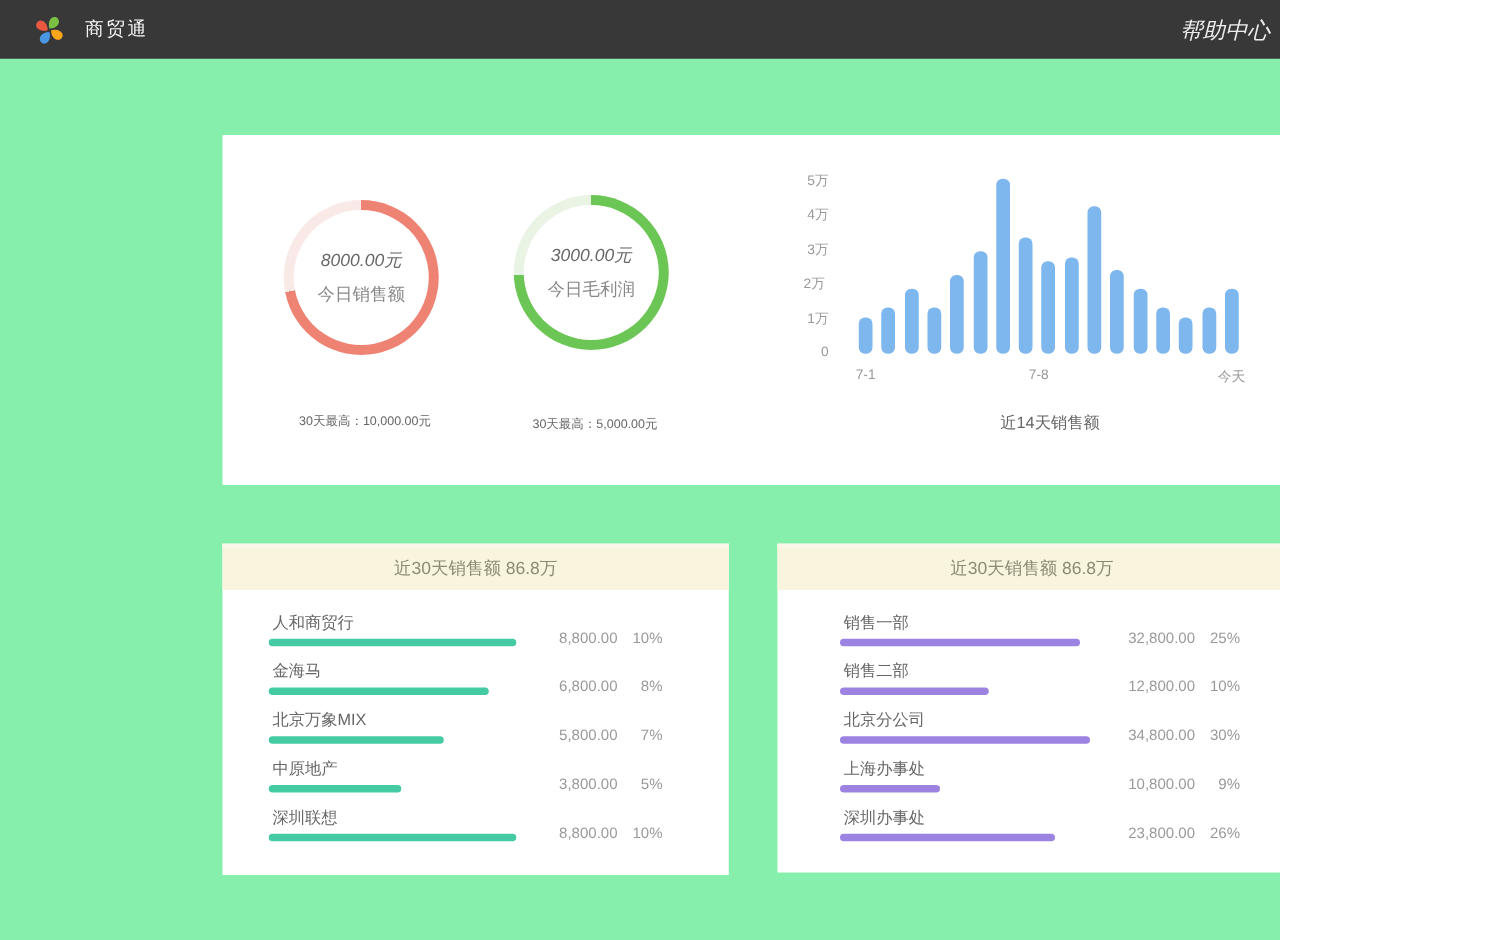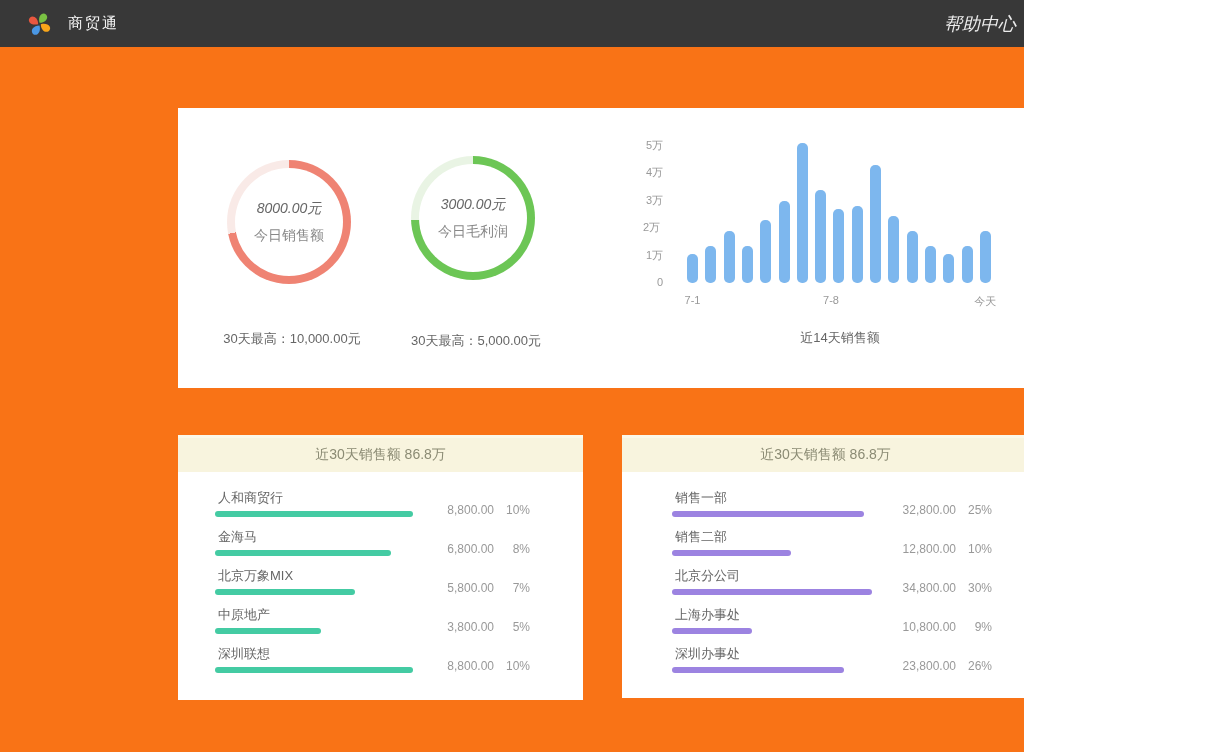--- a/index.html
+++ b/index.html
@@ -1,17 +1,17 @@
 <!DOCTYPE html>
 <html><head>
 <meta charset="utf-8">
 <style>
   * { margin:0; padding:0; box-sizing:border-box; }
   body { font-family:"Liberation Sans","DejaVu Sans",sans-serif; }
-  .stage { position:relative; width:1024px; height:752px; background:#f97316; overflow:hidden; }
+  .stage { position:relative; width:1024px; height:752px; background:#86efac; overflow:hidden; }
 
   
   .titlebar { position:absolute; left:0; top:0; width:1209px; height:47px; background:#383838; }
   .logo { position:absolute; left:26px; top:10px; width:27px; height:27px; }
   .app-title { position:absolute; left:68px; top:0; height:47px; display:flex; align-items:center;
                color:#f5f5f5; font-size:15px; letter-spacing:2px; }
   .titlebar-links { position:absolute; right:120px; top:0; height:47px; display:flex; align-items:center; gap:19px; }
   .titlebar-link { color:#ececec; font-size:18px; cursor:pointer;font-style:italic; }
   .win-controls { position:absolute; right:0; top:0; width:62px; height:16px; background:#545454;
                   clip-path:polygon(0 0,100% 0,100% 100%,9px 100%);
@@ -23,21 +23,21 @@
   .wc-close::before { transform:rotate(45deg); } .wc-close::after { transform:rotate(-45deg); }
 
   
   .top-card { position:absolute; left:178px; top:108px; width:852px; height:280px; background:#ffffff; }
   .donut { position:absolute; width:124px; height:124px; border-radius:50%; }
   .donut::after { content:""; position:absolute; inset:8px; border-radius:50%; background:#fff; }
   .donut-center { position:absolute; inset:0; z-index:2; display:flex; flex-direction:column;
                   align-items:center; justify-content:center; }
   .donut-value { font-size:14px; color:#666; line-height:27px;font-style:italic; }
   .donut-label { font-size:14px; color:#888; line-height:27px; }
-  .donut-footer { position:absolute; font-size:13px; color:#666; text-align:center; width:200px; }
+  .donut-footer { position:absolute; font-size:10px; color:#666; text-align:center; width:200px; }
 
   
   .ylabel { position:absolute; width:40px; text-align:right; font-size:11px; color:#999; line-height:14px; }
   .plot { position:absolute; left:509px; top:28px; width:306px; height:147px; }
   .bar { position:absolute; bottom:0; width:11px; border-radius:5px; }
   .xlabel { position:absolute; top:186px; width:60px; text-align:center; font-size:11px; color:#999; }
   .chart-caption { position:absolute; left:509px; top:221px; width:306px; text-align:center; font-size:13px; color:#666; }
 
   
   .rank-card { position:absolute; background:#ffffff; }

